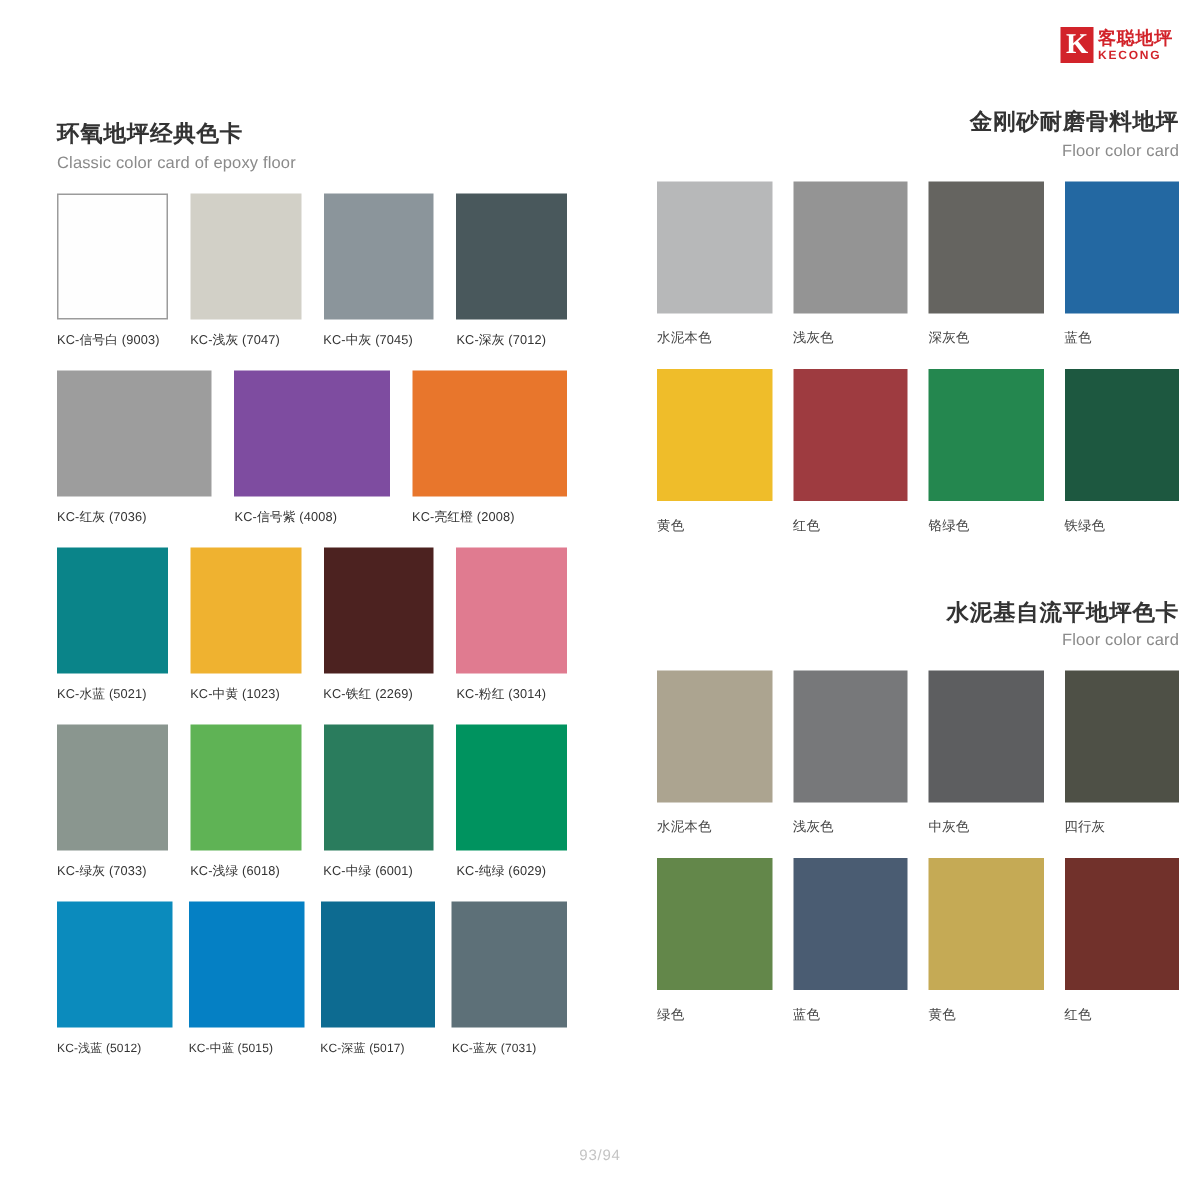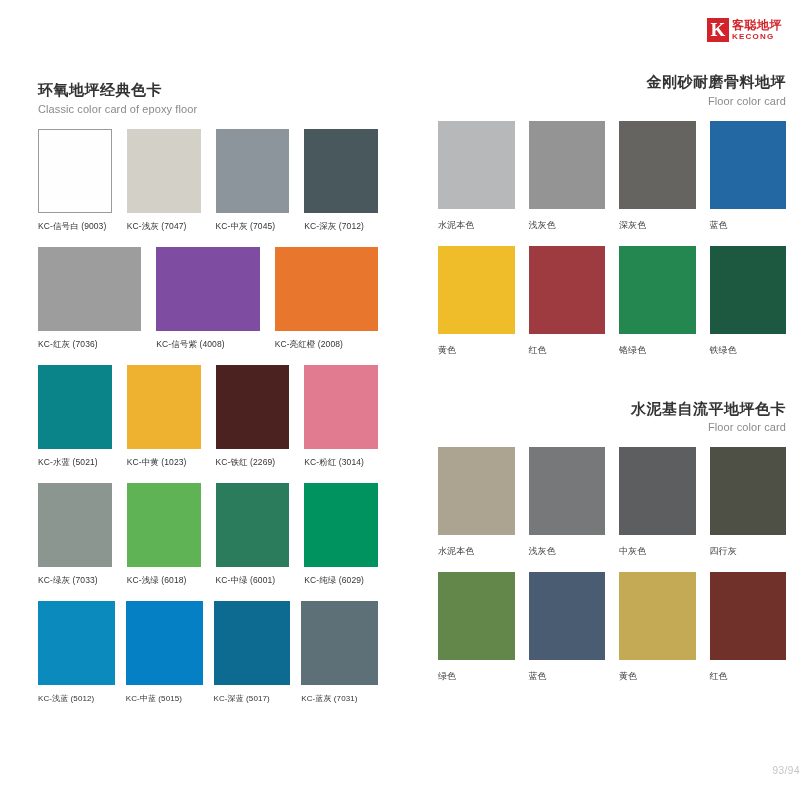--- a/index.html
+++ b/index.html
@@ -128,21 +128,21 @@
   .col-right .grid { gap: 14px; margin-bottom: 4px; }
 
   .spacer-right { height: 28px; }
 
   
   .page-num {
     position: absolute;
     left: 0;
     right: 0;
     bottom: 24px;
-    text-align: right;
+    text-align: center;
     font-size: 10px;
     color: #c4c4c4;
     letter-spacing: 0.5px;
   }
 </style>
 </head>
 <body>
 
 <div class="logo">
   <div class="logo-mark">K</div>

